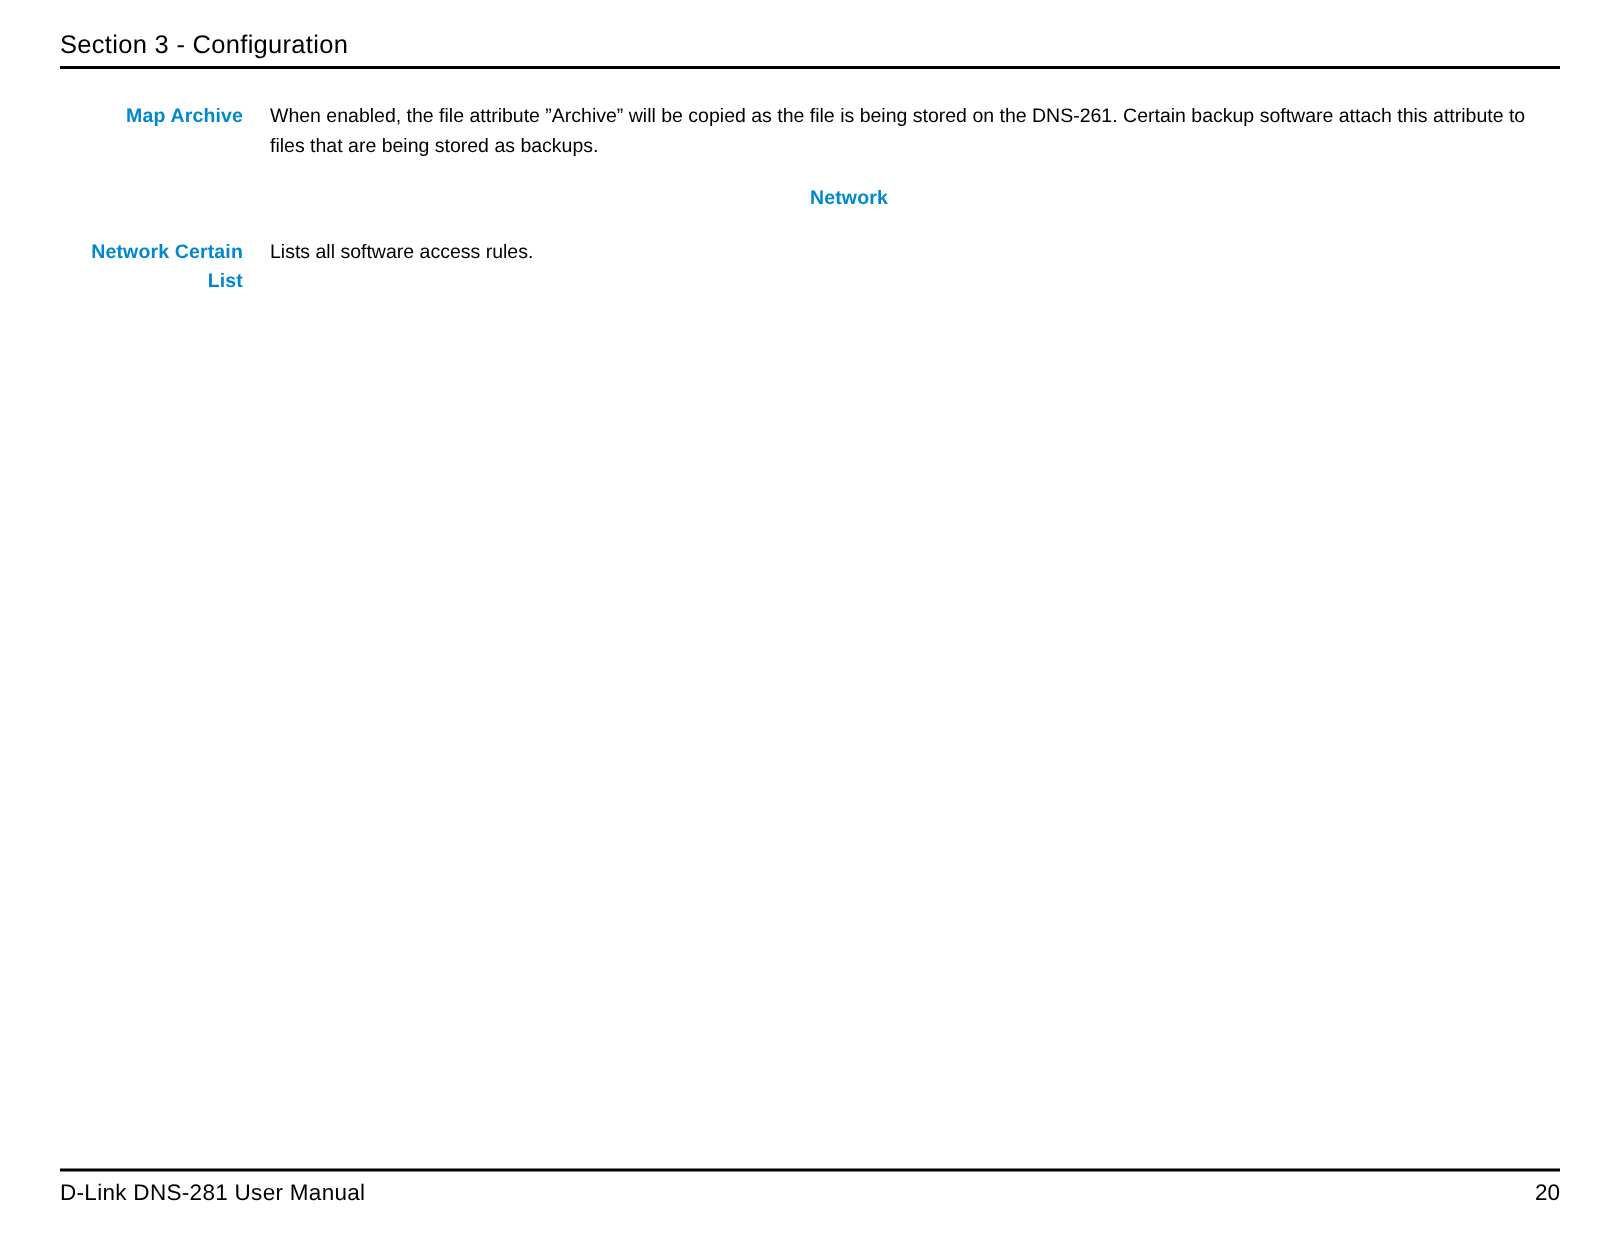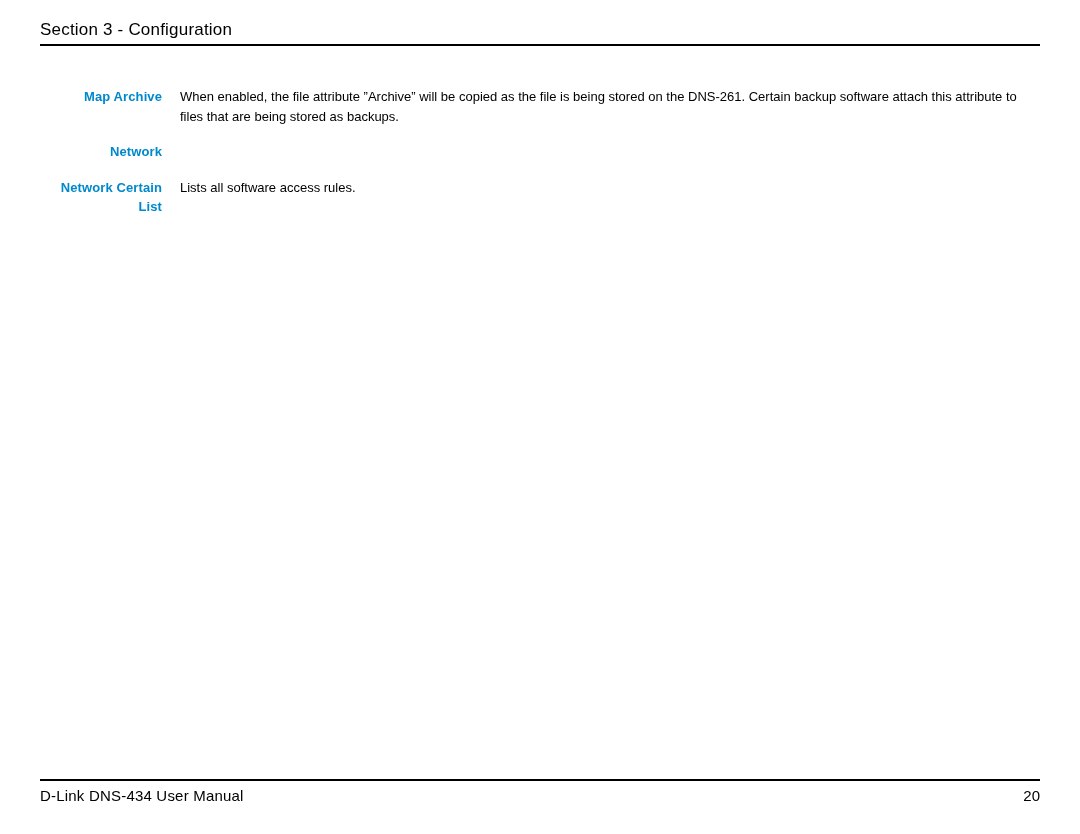--- a/index.html
+++ b/index.html
@@ -9,41 +9,42 @@
     }
     body {
       width: 1080px;
       height: 834px;
       background: #ffffff;
       font-family: Arial, Helvetica, sans-serif;
       position: relative;
       padding: 20px 40px 0 40px;
     }
     .header-section {
-      margin-bottom: 23px;
+      margin-bottom: 3px;
     }
     .section-title {
       font-size: 17px;
       font-weight: 400;
       color: #000000;
       letter-spacing: 0.2px;
     }
     .header-divider {
       border: none;
       border-top: 2px solid #000000;
       margin-top: 4px;
       margin-bottom: 0;
     }
     .content-area {
       padding-top: 18px;
     }
     .def-row {
       display: flex;
       margin-bottom: 16px;
       align-items: flex-start;
+      justify-content: center;
     }
     .def-label {
       width: 140px;
       flex-shrink: 0;
       text-align: right;
       padding-right: 18px;
       color: #0088cc;
       font-weight: 700;
       font-size: 13px;
       line-height: 1.5;
@@ -103,16 +104,16 @@
   </div>
   <div class="def-row">
     <div class="def-label">Network Certain List</div>
     <div class="def-desc">Lists all software access rules.</div>
   </div>
 </div>
 
 <div class="footer">
   <hr class="footer-divider">
   <div class="footer-row">
-    <div class="footer-text">D-Link DNS-434 User Manual</div>
+    <div class="footer-text">D-Link DNS-281 User Manual</div>
     <div class="page-number">20</div>
   </div>
 </div>
 
 </body></html>

